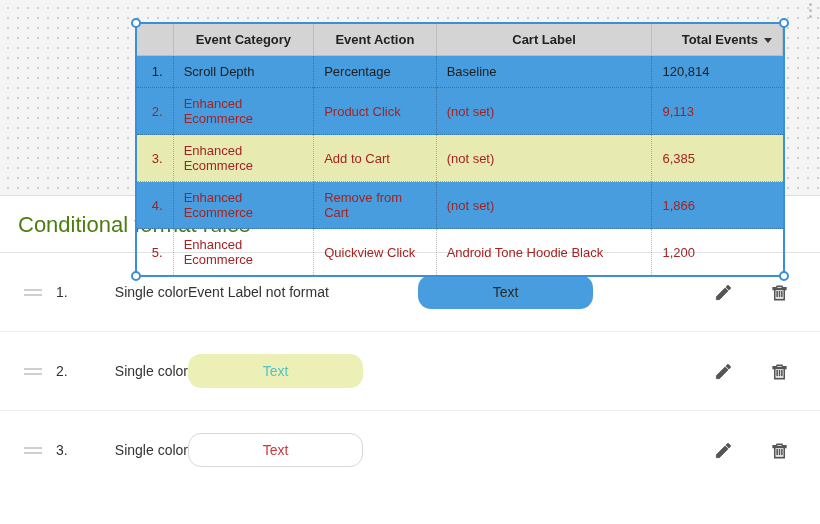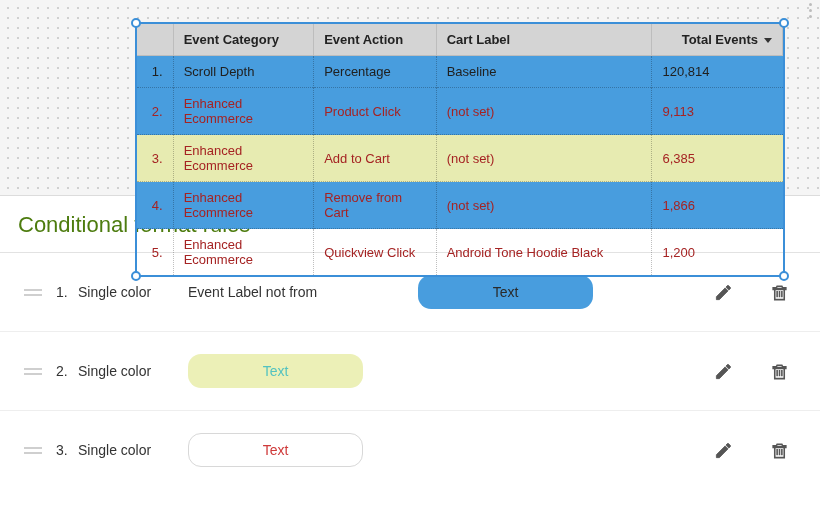--- a/index.html
+++ b/index.html
@@ -42,21 +42,21 @@
 
   table.data{
     width:100%;
     border-collapse:collapse;
     font-size:13px;
     color:#222;
     table-layout:fixed;
   }
   table.data thead th{
     background:#d4d4d4;
-    text-align:left;
+    text-align:center;
     font-weight:700;
     padding:8px 10px;
     border-right:1px solid #bdbdbd;
     border-bottom:1px solid #bdbdbd;
   }
   table.data thead th:last-child{ text-align:right; }
   table.data td{
     padding:8px 10px;
     border-top:1px dotted rgba(0,0,0,.25);
     border-right:1px dotted rgba(0,0,0,.25);
@@ -105,21 +105,21 @@
     color:#333;
   }
   .rule:last-child{ border-bottom:none; }
   .drag-handle{
     width:18px; margin-right:14px;
     display:flex; flex-direction:column; gap:3px;
     opacity:.35;
   }
   .drag-handle span{ height:2px;background:#777;}
   .rule-idx{ width:22px;}
-  .rule-type{ width:110px;}
+  .rule-type{ width:110px;text-align:right;}
   .rule-cond{ width:230px; line-height:1.35;}
   .swatch{
     width:175px; height:34px;
     display:flex;align-items:center;justify-content:center;
     border-radius:13px;
     font-size:14px;
     margin-right:auto;
   }
   .swatch-blue{ background:#489dde; color:#2a2a2a;}
   .swatch-yellow{ background:#ecf0b7; color:#53c2c0;}
@@ -209,21 +209,21 @@
 <div class="panel">
   <div class="panel-title">Conditional format rules</div>
   <div class="rules" id="rules-list">
       <div class="rule">
         <div class="drag-handle">
           <span></span>
           <span></span>
         </div>
         <div class="rule-idx">1.</div>
         <div class="rule-type">Single color</div>
-        <div class="rule-cond">Event Label not from</div>
+        <div class="rule-cond">Event Label not format</div>
         <div class="swatch swatch-blue">Text</div>
         <button class="icon-btn">
           <svg viewBox="0 0 24 24">
             <path d="M3 17.25V21h3.75L17.81 9.94l-3.75-3.75L3 17.25zM20.71 7.04a1 1 0 0 0 0-1.41l-2.34-2.34a1 1 0 0 0-1.41 0l-1.83 1.83 3.75 3.75 1.83-1.83z"></path>
           </svg>
         </button>
         <button class="icon-btn">
           <svg viewBox="0 0 24 24">
             <path d="M6 7h12v14H6zM9 4h6l1 2h4v2H4V6h4z" fill="none" stroke="#555" stroke-width="2"></path>
             <path d="M9 10v8M12 10v8M15 10v8" stroke="#555" stroke-width="2"></path>

